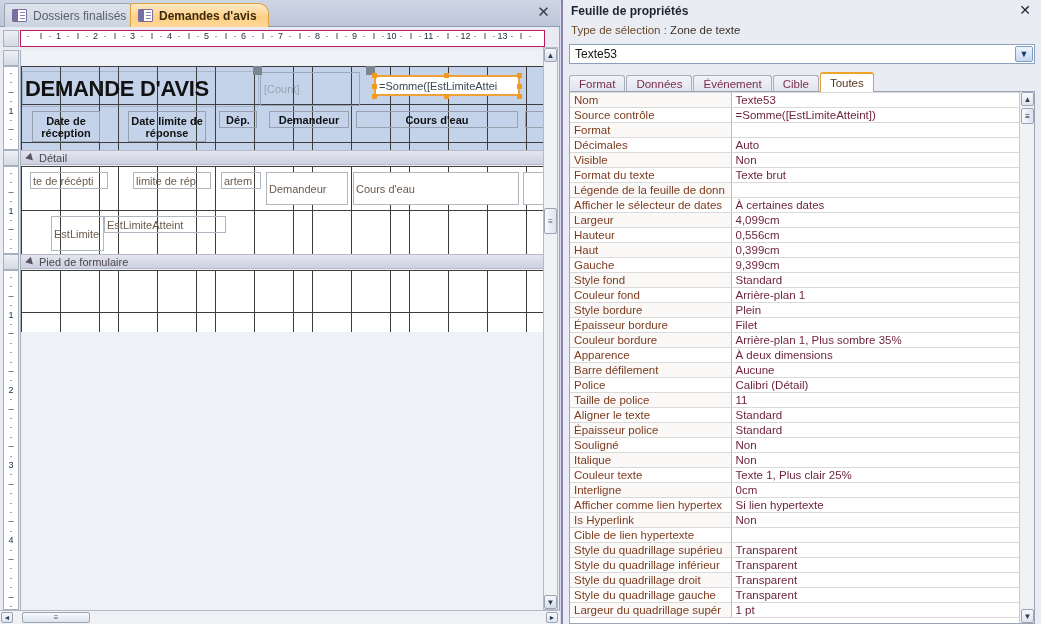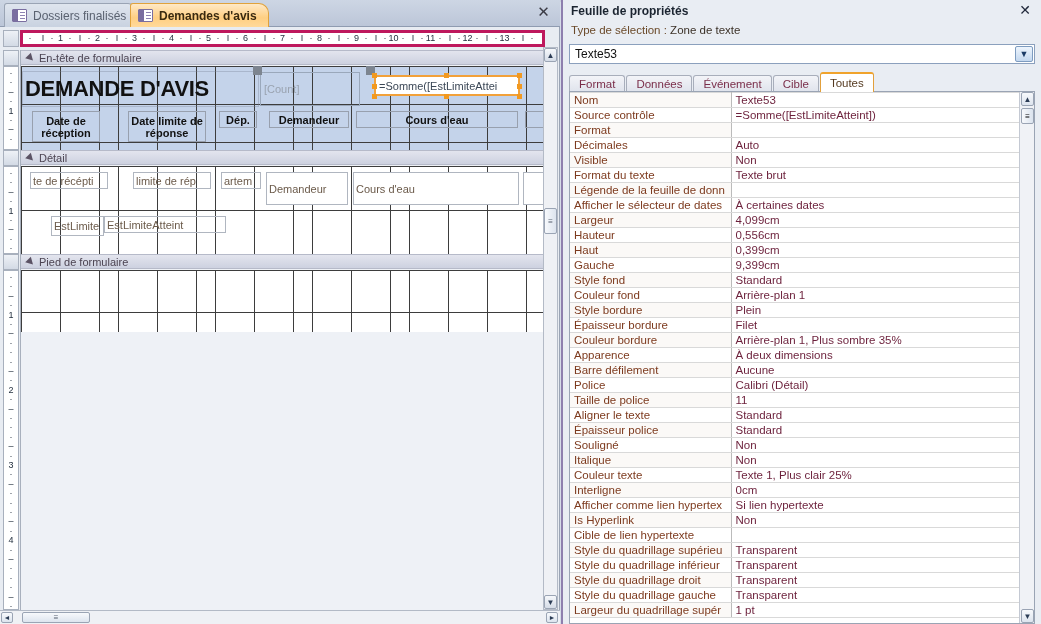--- a/index.html
+++ b/index.html
@@ -69,21 +69,21 @@
     position: absolute; right: 8px; top: 4px;
     width: 17px; height: 17px;
     color: #3a3a44; font-size: 15px; line-height: 16px; text-align: center;
     cursor: default;
   }
 
   
   #hruler {
     position: absolute; left: 20px; top: 30px; width: 525px; height: 17px;
     background: #ffffff;
-    border: 3px solid #be185d;
+    border: 1px solid #be185d;
     overflow: hidden;
     white-space: nowrap;
     font-size: 9px;
     color: #24303f;
   }
   #hruler .rt { display: inline-block; text-align: center; }
 
   #hruler-corner {
     position: absolute; left: 3px; top: 30px; width: 16px; height: 17px;
     background: linear-gradient(#eef1f6, #d3dae5);
@@ -412,24 +412,20 @@
         <div class="vr-tick" style="top:505.99999999999943px">–</div>
         <div class="vr-tick" style="top:515.3999999999994px">·</div>
         <div class="vr-tick" style="top:524.7999999999994px">·</div>
         <div class="vr-tick" style="top:534.1999999999994px">·</div>
         <div class="vr-tick" style="top:543.5999999999993px">–</div>
         <div class="vr-tick" style="top:552.9999999999993px">·</div>
       </div>
 
     <div id="canvas">
 
-      <div class="band-hdr" style="top:0">
-        <span class="band-arrow"></span>
-        <span>En-tête de formulaire</span>
-      </div>
       <div class="sect hdr" id="sect-header" style="top:16px;height:84px">
           <div class="gline-v" style="left:0px"></div>
           <div class="gline-v" style="left:39px"></div>
           <div class="gline-v" style="left:78px"></div>
           <div class="gline-v" style="left:97px"></div>
           <div class="gline-v" style="left:136px"></div>
           <div class="gline-v" style="left:175px"></div>
           <div class="gline-v" style="left:194px"></div>
           <div class="gline-v" style="left:233px"></div>
           <div class="gline-v" style="left:272px"></div>
@@ -519,21 +515,21 @@
       <div class="ctl lbl" style="left:335px;top:61px;width:162px;height:17px">Cours d'eau</div>
       <div class="ctl lbl" style="left:504px;top:61px;width:40px;height:17px"></div>
 
       <div class="ctl txt" style="left:9px;top:122px;width:78px;height:17px">te de récépti</div>
       <div class="ctl txt" style="left:112px;top:122px;width:78px;height:17px">limite de rép</div>
       <div class="ctl txt" style="left:200px;top:122px;width:40px;height:17px">artem</div>
       <div class="ctl txt txt-white" style="left:245px;top:122px;width:82px;height:33px">Demandeur</div>
       <div class="ctl txt txt-white" style="left:332px;top:122px;width:166px;height:33px">Cours d'eau</div>
       <div class="ctl txt txt-white" style="left:502px;top:122px;width:44px;height:33px"></div>
 
-      <div class="ctl txt" style="left:30px;top:166px;width:53px;height:20px">EstLimite</div>
+      <div class="ctl txt" style="left:30px;top:166px;width:53px;height:35px">EstLimite</div>
       <div class="ctl txt" style="left:83px;top:166px;width:122px;height:17px">EstLimiteAtteint</div>
     </div>
 
     <div id="dsb">
       <div class="sb-btn" style="top:0">▲</div>
       <div id="dsb-thumb">≡</div>
       <div class="sb-btn" style="bottom:0">▼</div>
     </div>
 
     <div id="dhsb">

